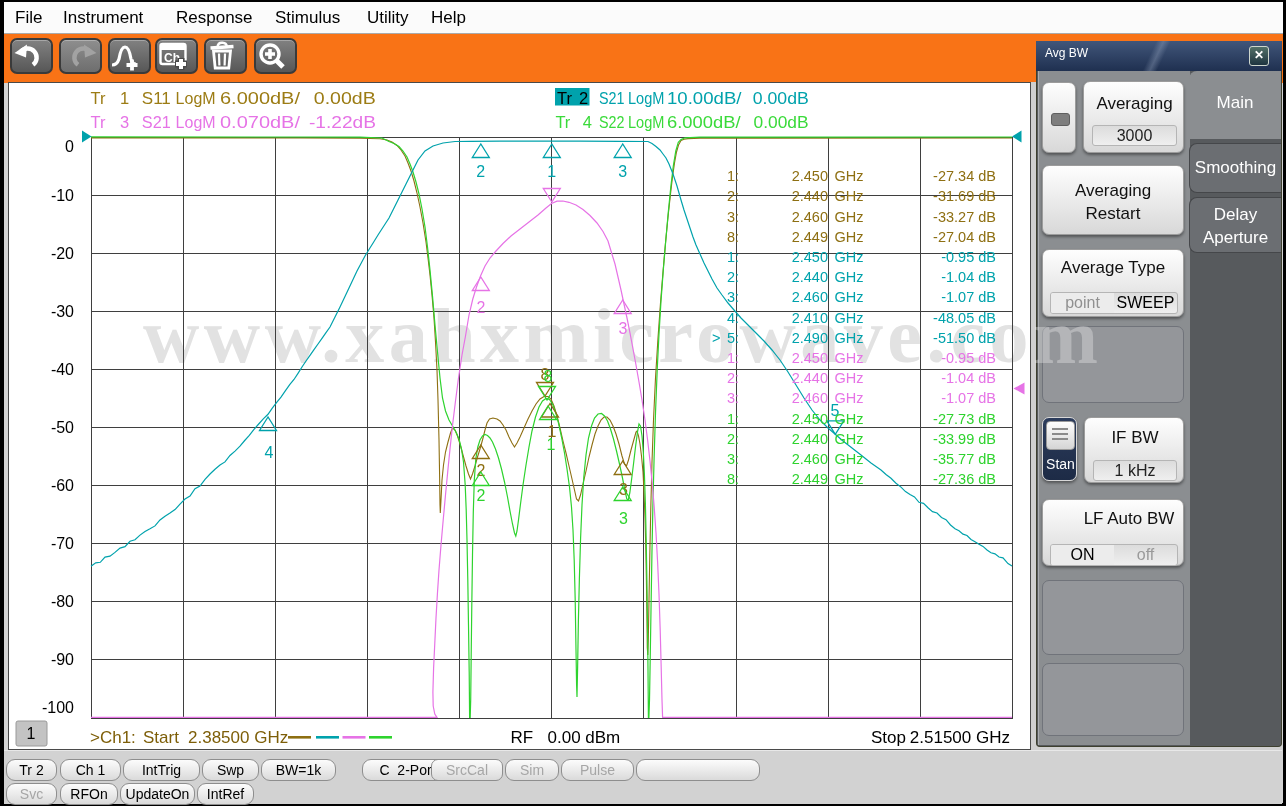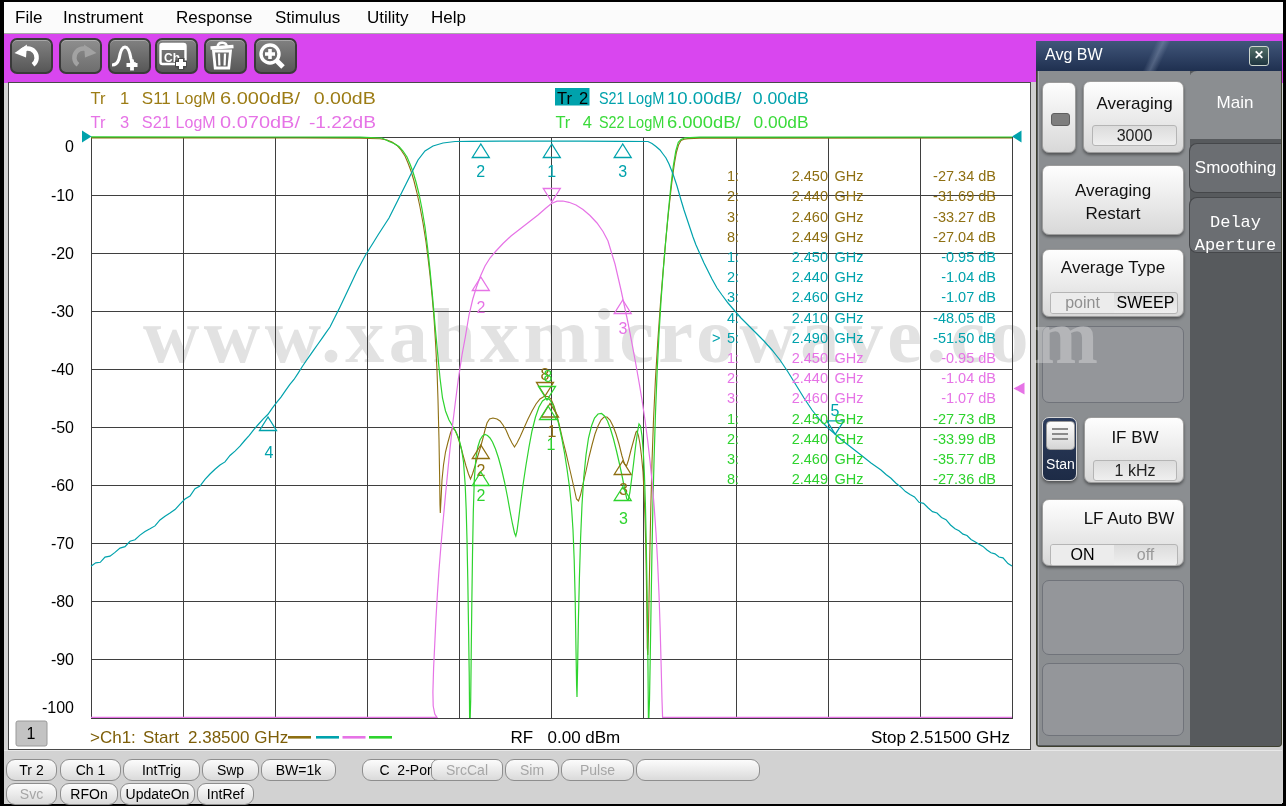--- a/index.html
+++ b/index.html
@@ -2,37 +2,37 @@
 <html><head>
 <meta charset="utf-8">
 <style>
   html,body{margin:0;padding:0;}
   body{width:1286px;height:806px;overflow:hidden;background:#000;
        font-family:"Liberation Sans", sans-serif;}
   #page{position:absolute;left:0;top:0;width:1286px;height:806px;background:#000;}
   #chrome{position:absolute;left:4px;top:2px;width:1279px;height:801px;background:#d4d4d4;}
   #menubar{position:absolute;left:4px;top:2px;width:1279px;height:31px;background:#fbfbfb;}
   .mitem{position:absolute;top:6px;font-size:17px;color:#000;}
-  #toolbar{position:absolute;left:4px;top:33px;width:1279px;height:49px;background:#d946ef;border-top:1px solid #aaa;}
+  #toolbar{position:absolute;left:4px;top:33px;width:1279px;height:49px;background:#f97316;border-top:1px solid #aaa;}
   .tbtn{position:absolute;top:4px;width:39px;height:32px;border-radius:7px;
     background:linear-gradient(#818181,#575757);border:2px solid #3a3a3a;
     box-shadow:inset 0 1px 0 rgba(255,255,255,.3);}
   #display{position:absolute;left:8px;top:82px;width:1023px;height:668px;background:#fff;
     border:1px solid #4a4a4a;box-sizing:border-box;}
   #rightbg{position:absolute;left:1031px;top:82px;width:251px;height:668px;background:#d0d0d0;}
   #statusbar{position:absolute;left:4px;top:750px;width:1278px;height:53px;background:#d2d2d2;
     border-top:1px solid #e8e8e8;}
   .pill{position:absolute;height:20px;border-radius:9px;border:1px solid #8e8e8e;
     background:linear-gradient(#fcfcfc,#dadada);font-size:14px;color:#000;
     text-align:center;line-height:20px;}
   .pill.dis{color:#a6a6a6;}
   #panel{position:absolute;left:1036px;top:41px;width:246px;height:707px;z-index:10;}
   #ptitle{position:absolute;left:0;top:0;width:246px;height:30px;
     background:linear-gradient(#41567a,#1f3050);}
-  #ptitle .t{position:absolute;left:9px;top:5px;color:#fff;font-size:16px;}
+  #ptitle .t{position:absolute;left:9px;top:5px;color:#fff;font-size:12px;}
   #pclose{position:absolute;left:213px;top:5px;width:18px;height:18px;border:1px solid #cdd6cd;
     border-radius:3px;background:linear-gradient(#527068,#1e3440);color:#fff;font-size:12px;
     text-align:center;line-height:17px;font-weight:bold;}
   #pbody{position:absolute;left:0;top:30px;width:244px;height:675px;background:#575a5d;
     border:1px solid #3e402f;border-top:none;border-radius:0 0 4px 4px;}
   #pcol{position:absolute;left:1px;top:0px;width:151px;height:674px;background:#8b8e91;border-left:1px solid #aaadb0;}
   .pbtn{position:absolute;left:5px;width:142px;border-radius:7px;border:1px solid #9c9c9c;
     background:linear-gradient(#fefefe,#d8d8d8);box-shadow:0 2px 3px rgba(0,0,0,.4);
     font-size:17px;color:#111;text-align:center;box-sizing:border-box;}
   .phold{position:absolute;left:5px;width:142px;border-radius:7px;border:1px solid #70737a;
@@ -299,21 +299,21 @@
   <div id="panel">
     <div id="ptitle">
         <div style="position:absolute;left:60px;top:0;width:130px;height:30px;background:linear-gradient(115deg,rgba(255,255,255,0) 42%,rgba(160,175,200,0.35) 47%,rgba(255,255,255,0) 52%);"></div>
         <span class="t">Avg BW</span>
         <div id="pclose">✕</div>
       </div>
     <div id="pbody">
       <div id="pcol"></div>
       <div class="tab" style="top:72px;height:50px;background:#6b6e72;border:1px solid #45474a;border-right:none;border-radius:8px 0 0 8px;line-height:48px;">Smoothing</div>
       <div class="tab" style="top:0px;height:68px;background:#8b8e91;border-radius:8px 0 0 0;line-height:64px;">Main</div>
-      <div class="tab" style="top:126px;height:56px;background:#6b6e72;border:1px solid #45474a;border-right:none;border-radius:8px 0 0 8px;line-height:23px;padding-top:13px;font-family:Liberation Mono, monospace;">Delay<br>Aperture</div>
+      <div class="tab" style="top:126px;height:56px;background:#6b6e72;border:1px solid #45474a;border-right:none;border-radius:8px 0 0 8px;line-height:23px;padding-top:5px;">Delay<br>Aperture</div>
       <div class="pbtn" style="left:5px;top:11px;width:34px;height:71px;">
         <div style="position:absolute;left:8px;top:30px;width:17px;height:11px;border-radius:3px;background:#7e7e7e;border:1px solid #5f5f5f;"></div>
       </div>
       <div class="pbtn" style="left:46px;top:10px;width:101px;height:72px;">
         <div style="position:absolute;left:0;top:12px;width:101px;">Averaging</div>
         <div class="inset" style="left:8px;top:43px;width:83px;height:19px;line-height:19px;">3000</div>
       </div>
       <div class="pbtn" style="top:94px;height:70px;line-height:23px;padding-top:13px;">Averaging<br>Restart</div>
       <div class="pbtn" style="top:178px;height:68px;">
         <div style="position:absolute;left:0;top:8px;width:140px;">Average Type</div>

